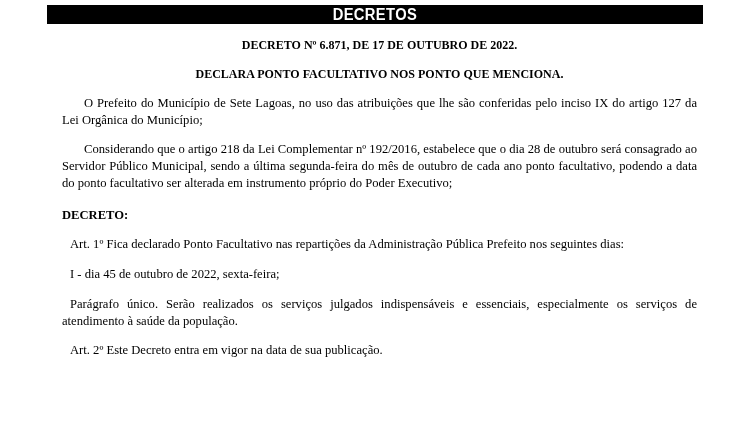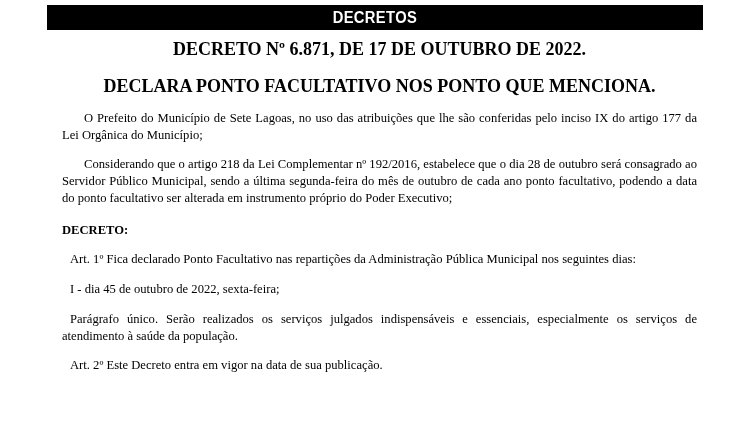--- a/index.html
+++ b/index.html
@@ -22,21 +22,21 @@
     height: 433px;
     background: #ffffff;
   }
 
   
   .banner {
     position: absolute;
     left: 47px;
     top: 5px;
     width: 656px;
-    height: 25px;
+    height: 19px;
     background: #000000;
     display: flex;
     align-items: center;
     justify-content: center;
   }
   .banner-title {
     font-family: "Liberation Sans", "DejaVu Sans", sans-serif;
     font-weight: bold;
     font-size: 16px;
     letter-spacing: 0.4px;
@@ -49,21 +49,21 @@
   .content {
     position: absolute;
     left: 62px;
     top: 30px;
     width: 635px;
   }
 
   .heading {
     text-align: center;
     font-weight: bold;
-    font-size: 18px;
+    font-size: 12px;
     line-height: 1.25;
     margin: 0;
   }
   .heading-number { padding-top: 8px; }
   .heading-subject { padding-top: 14px; }
 
   .para {
     font-size: 12.6px;
     line-height: 1.33;
     text-align: justify;
@@ -86,28 +86,28 @@
   <div class="banner">
     <span class="banner-title">DECRETOS</span>
   </div>
 
   <div class="content">
 
     <p class="heading heading-number">DECRETO Nº 6.871, DE 17 DE OUTUBRO DE 2022.</p>
 
     <p class="heading heading-subject">DECLARA PONTO FACULTATIVO NOS PONTO QUE MENCIONA.</p>
 
-    <p class="para indent-lg">O Prefeito do Município de Sete Lagoas, no uso das atribuições que lhe são conferidas pelo inciso IX do artigo 177 da Lei Orgânica do Município;</p>
+    <p class="para indent-lg">O Prefeito do Município de Sete Lagoas, no uso das atribuições que lhe são conferidas pelo inciso IX do artigo 127 da Lei Orgânica do Município;</p>
 
     <p class="para indent-lg">Considerando que o artigo 218 da Lei Complementar nº 192/2016, estabelece que o dia 28 de outubro será consagrado ao Servidor Público Municipal, sendo a última segunda-feira do mês de outubro de cada ano ponto facultativo, podendo a data do ponto facultativo ser alterada em instrumento próprio do Poder Executivo;</p>
 
 
     <p class="para no-indent bold spacer-decreta">DECRETO:</p>
 
-    <p class="para indent-sm">Art. 1º Fica declarado Ponto Facultativo nas repartições da Administração Pública Municipal nos seguintes dias:</p>
+    <p class="para indent-sm">Art. 1º Fica declarado Ponto Facultativo nas repartições da Administração Pública Prefeito nos seguintes dias:</p>
 
     <p class="para indent-sm">I - dia 45 de outubro de 2022, sexta-feira;</p>
 
 
     <p class="para indent-sm">Parágrafo único. Serão realizados os serviços julgados indispensáveis e essenciais, especialmente os serviços de atendimento à saúde da população.</p>
 
     <p class="para indent-sm">Art. 2º Este Decreto entra em vigor na data de sua publicação.</p>
 
   </div>
 </div>

